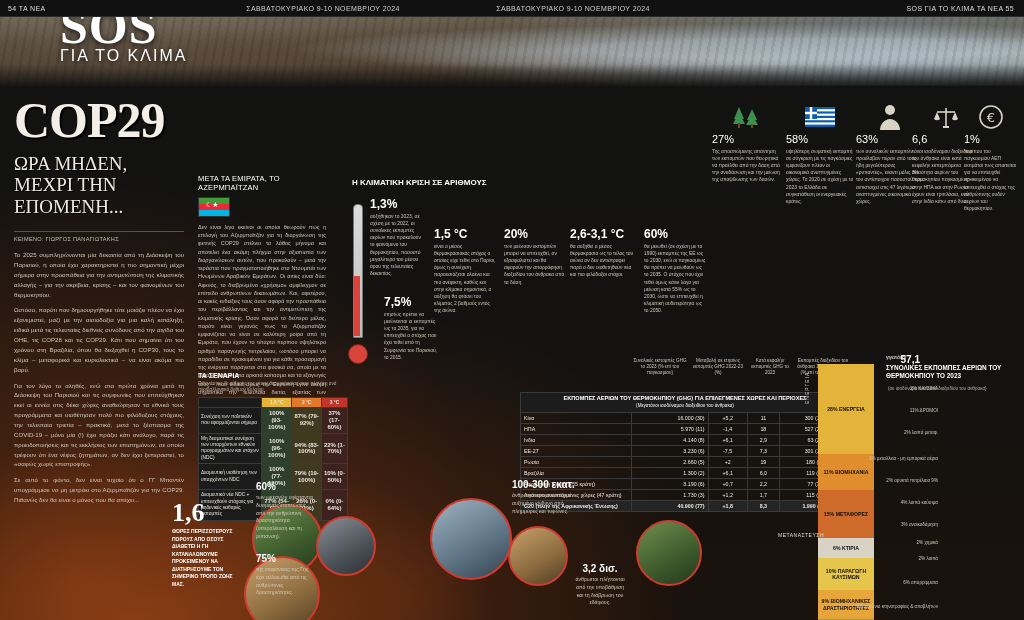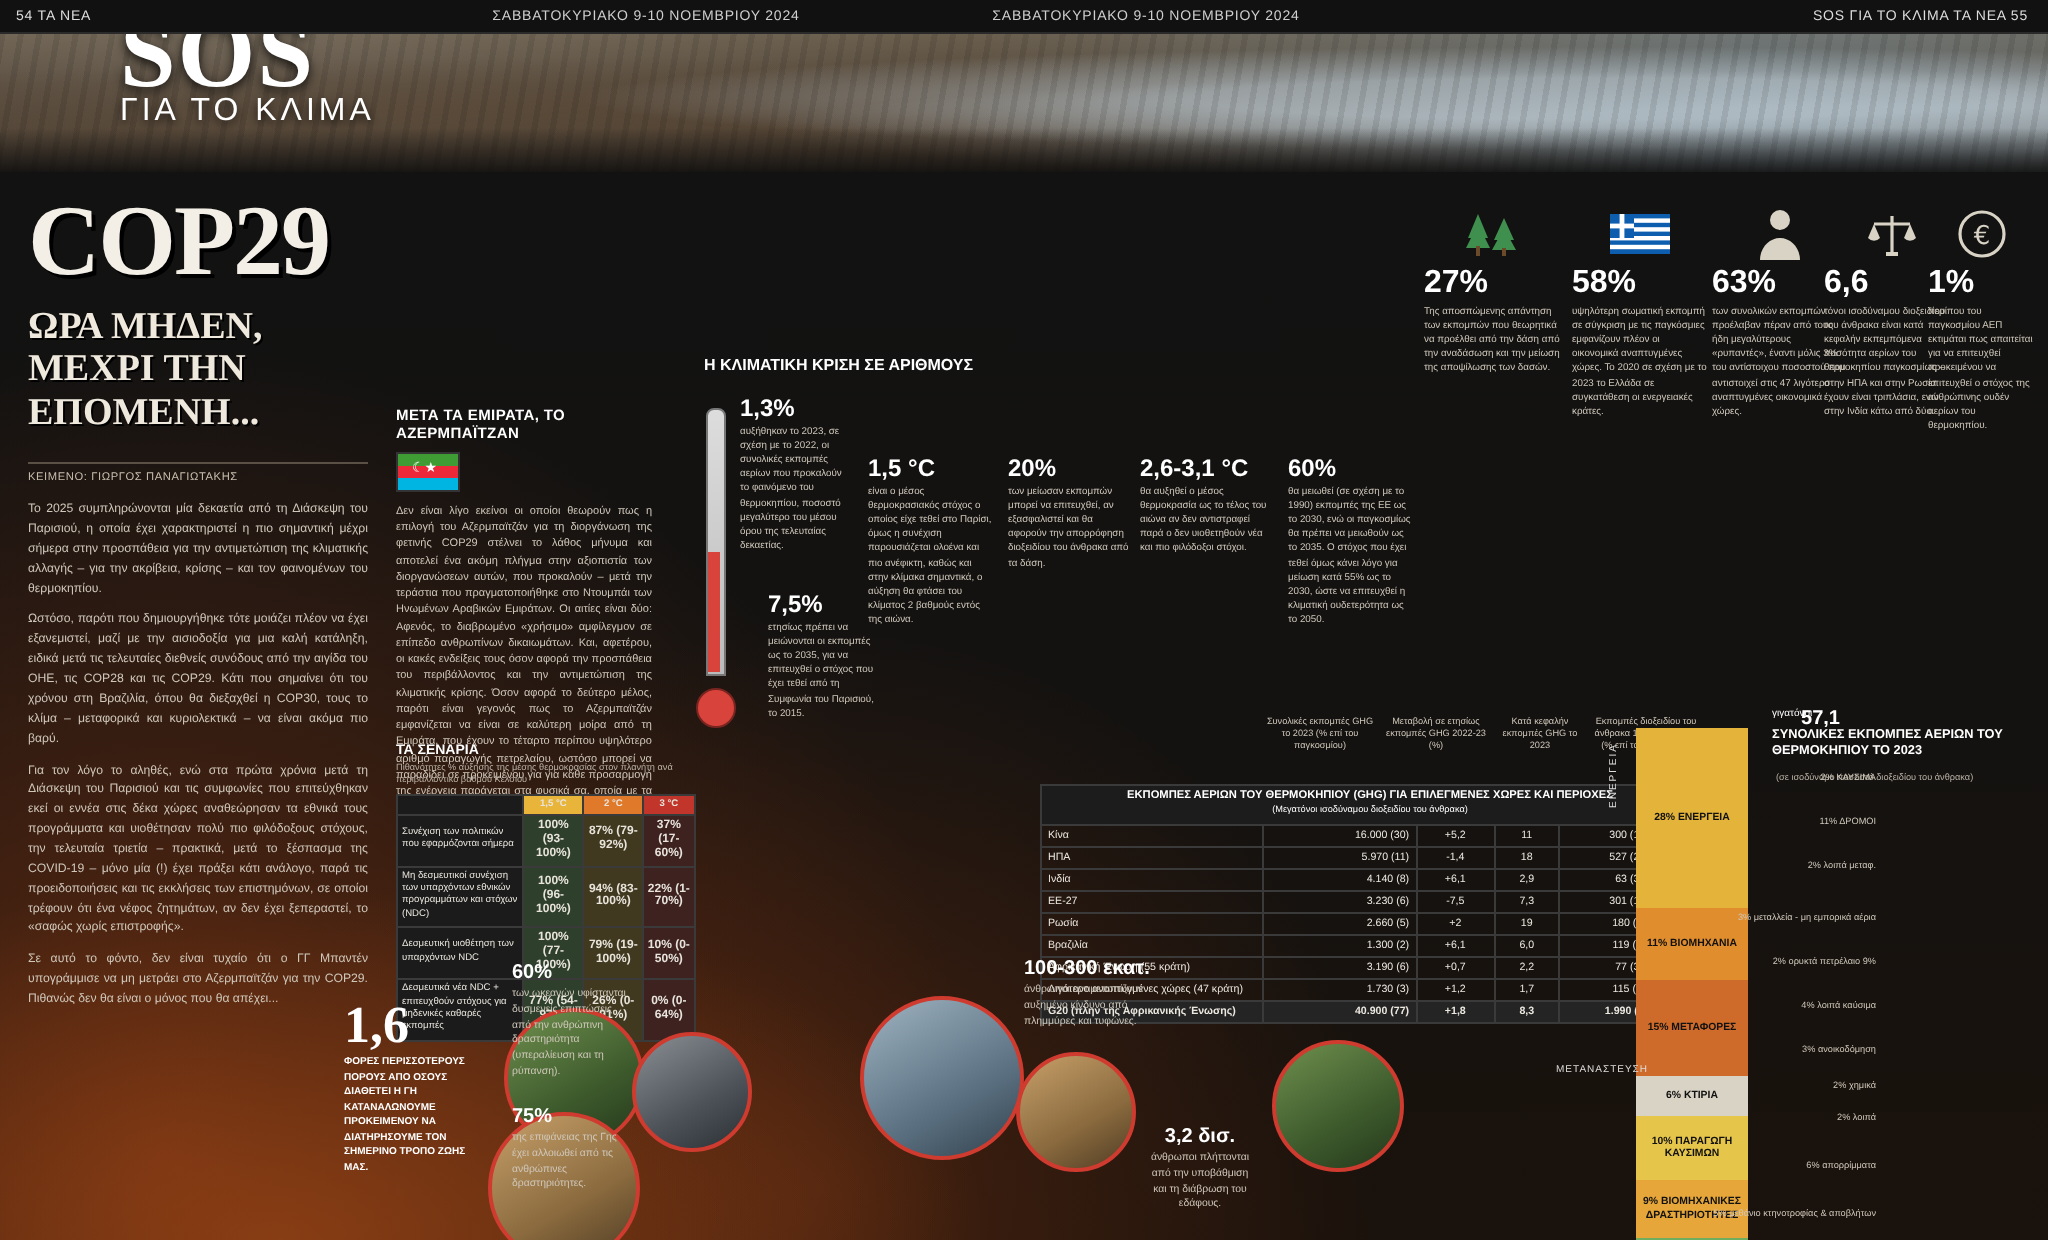--- a/index.html
+++ b/index.html
@@ -78,35 +78,35 @@
 
   
   .titleblock{position:absolute;left:14px;top:12px;width:170px;}
   .cop29{
     font-family:"Liberation Serif", serif;
     font-size:50px;font-weight:700;letter-spacing:-1px;line-height:.9;
     color:#f3efe6;text-shadow:2px 2px 0 #000;
   }
   .cop-sub{
     font-family:"Liberation Serif", serif;
-    margin-top:10px;font-size:19px;font-weight:700;line-height:1.12;color:#efe9dd;
+    margin-top:10px;font-size:19px;font-weight:400;line-height:1.12;color:#efe9dd;
     text-shadow:1px 1px 0 #000;
   }
   .byline{
     margin-top:14px;font-size:5.6px;color:#c9bfae;letter-spacing:.3px;line-height:1.5;
     border-top:1px solid #5a5045;padding-top:3px;
   }
   .leadtext{
     margin-top:7px;font-size:6.1px;line-height:1.62;color:#cfc7ba;text-align:justify;
   }
   .leadtext p{margin:0 0 6px 0;}
 
   
   .col-head{
-    font-size:7.5px;font-weight:700;color:#fff;letter-spacing:.2px;line-height:1.25;margin-top:29px;
+    font-size:7.5px;font-weight:400;color:#fff;letter-spacing:.2px;line-height:1.25;
   }
   .smalltxt{font-size:5.5px;line-height:1.5;color:#cfc7ba;}
 
   
   .azcol{position:absolute;left:198px;top:88px;width:128px;}
   .az-flag{
     width:30px;height:18px;margin:4px 0 6px 0;border:1px solid #333;
     background:linear-gradient(180deg,#3F9C35 0 33%,#ED2939 33% 66%,#00B5E2 66% 100%);
     position:relative;
   }
@@ -128,21 +128,21 @@
     position:absolute;left:0;bottom:0;width:18px;height:18px;border-radius:50%;
     background:#d8443c;border:1px solid #7a2420;
   }
 
   .kpi-title{
     position:absolute;left:352px;top:92px;width:230px;
     font-size:8px;font-weight:700;color:#fff;
   }
   .numcell{position:absolute;width:68px;}
   .numcell .ico{height:26px;display:flex;align-items:center;justify-content:center;margin-bottom:4px;}
-  .numcell .big{font-size:16px;font-weight:700;color:#fff;line-height:1;}
+  .numcell .big{font-size:11px;font-weight:400;color:#fff;line-height:1;}
   .numcell .txt{font-size:4.9px;line-height:1.45;color:#cfc7ba;margin-top:3px;}
 
   
   .statcell{position:absolute;width:62px;}
   .statcell .big{font-size:12px;font-weight:700;color:#fff;line-height:1;}
   .statcell .txt{font-size:4.9px;line-height:1.45;color:#cfc7ba;margin-top:3px;}
 
   
   .scen{position:absolute;left:198px;top:286px;width:150px;}
   .scen h4{margin:0 0 2px 0;font-size:7px;color:#fff;font-weight:700;}

